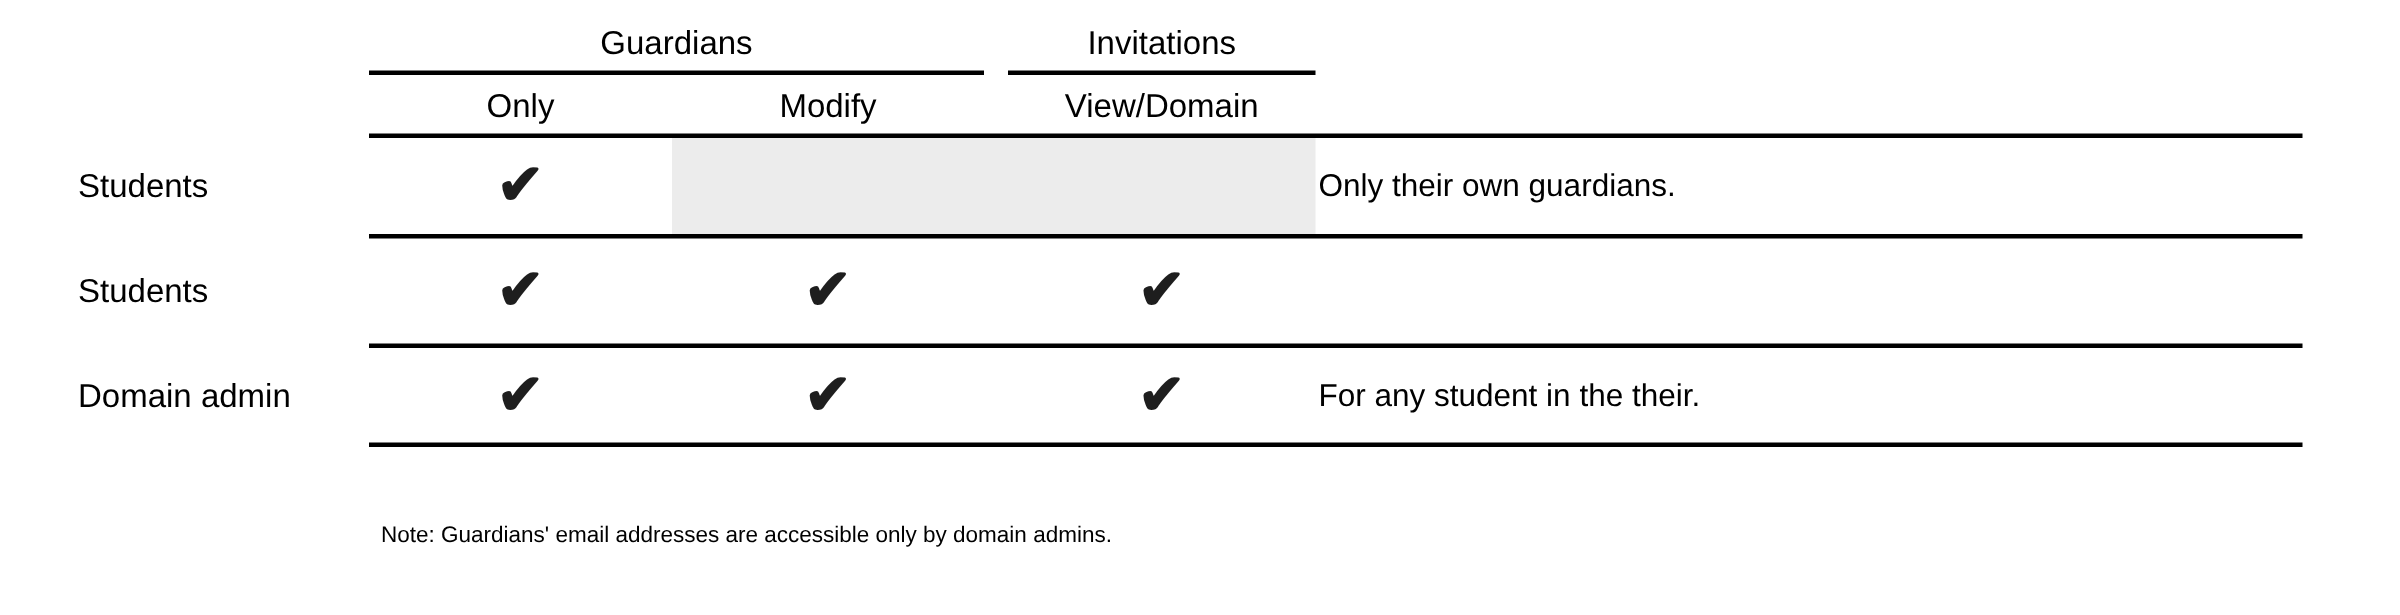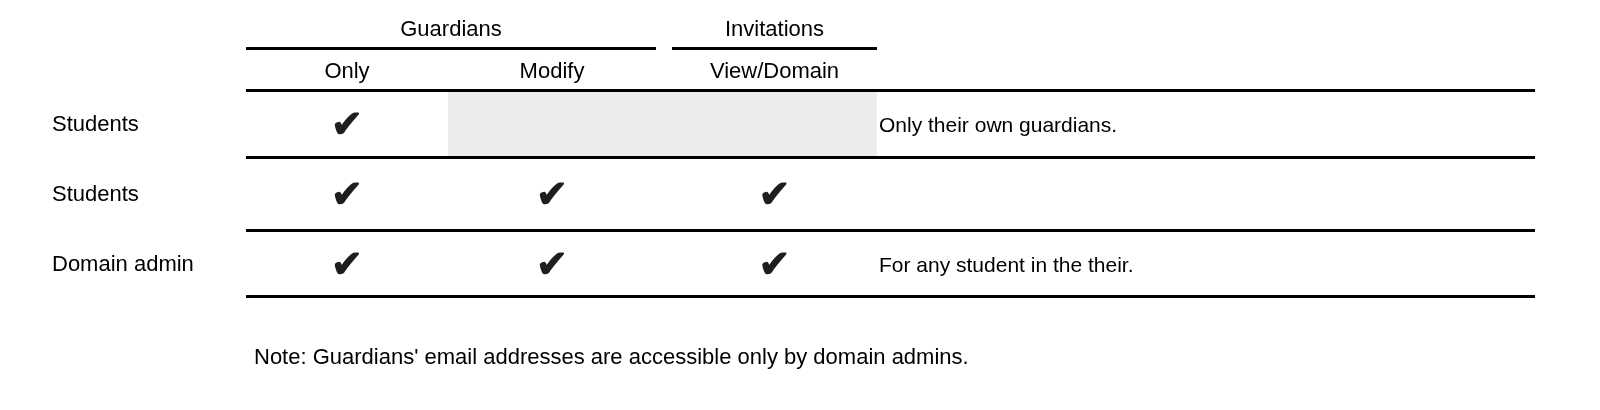--- a/index.html
+++ b/index.html
@@ -40,21 +40,21 @@
   }
   .col1 { left: 246px; width: 202px; }
   .col2 { left: 448px; width: 208px; }
   .col3 { left: 672px; width: 205px; }
   .note {
     position: absolute; left: 879px; top: 50%; transform: translateY(-50%);
     font-size: 21px; width: 560px; line-height: 31px;
   }
   .footnote {
     position: absolute; left: 254px; top: 343px;
-    font-size: 22px; line-height: 28px; white-space: nowrap;
+    font-size: 15px; line-height: 28px; white-space: nowrap;
   }
 </style>
 </head>
 <body>
 
 <div class="stage">
 
   <div class="group-label" style="left:246px; width:410px;">Guardians</div>
   <div class="group-label" style="left:672px; width:205px;">Invitations</div>
 

